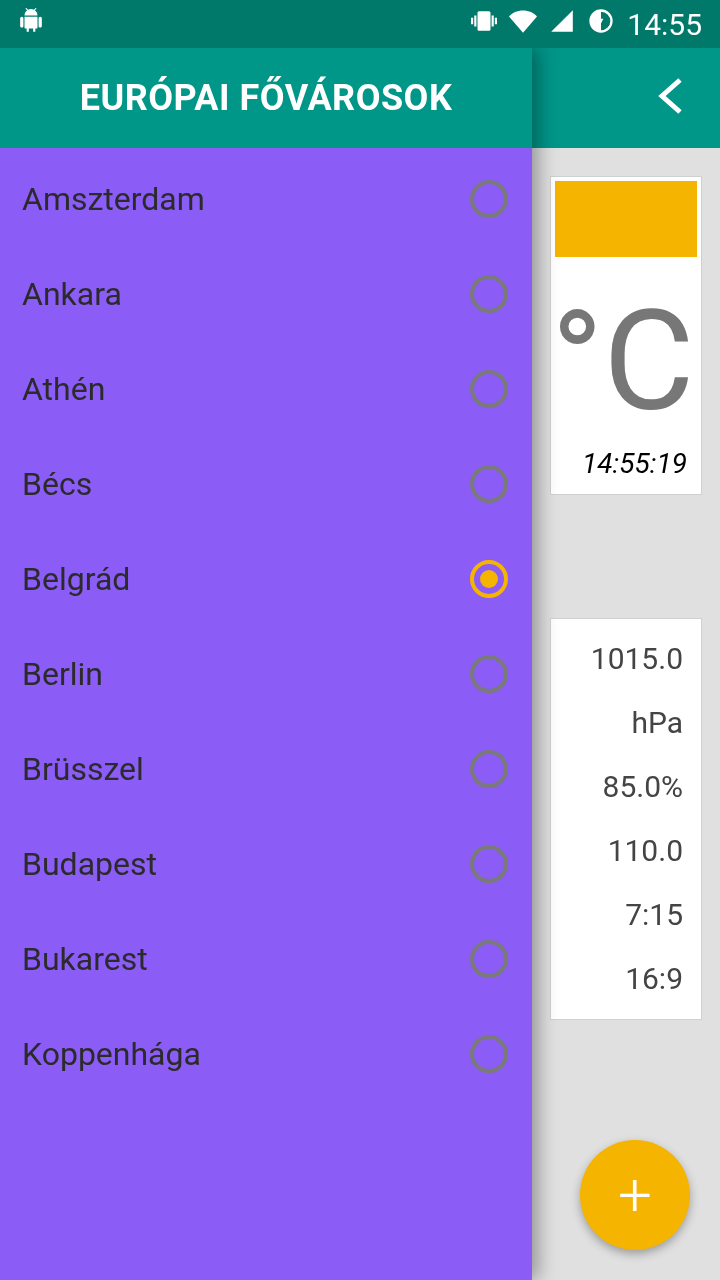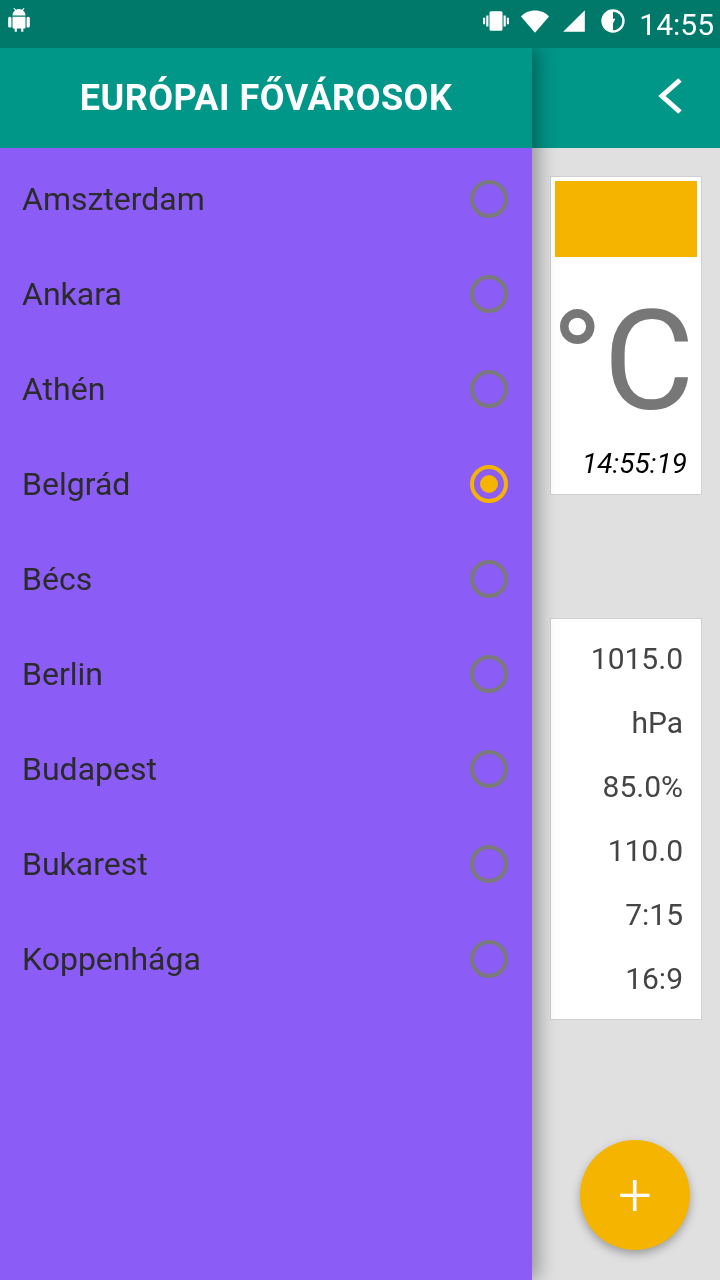--- a/index.html
+++ b/index.html
@@ -23,21 +23,21 @@
   .drawer-header { height: 100px; background: #009688; display: flex; align-items: center; justify-content: center; }
   .drawer-header h1 { color: #fff; font-size: 36px; font-weight: 700; letter-spacing: .5px; }
   .drawer-list { flex: 1; overflow: hidden; }
   .row { height: 95px; display: flex; align-items: center; justify-content: space-between; padding: 6px 24px 0 22px; }
   .row .label { font-size: 32px; color: #2b2b2b; }
   .radio { width: 38px; height: 38px; border-radius: 50%; border: 4px solid #7a7a7a; display: flex; align-items: center; justify-content: center; }
   .radio.sel { border-color: #f5b400; }
   .radio.sel::after { content: ""; width: 18px; height: 18px; border-radius: 50%; background: #f5b400; }
 
   
-  .status { position: absolute; top: 0; left: 0; right: 0; height: 48px; background: #00796b; color: #fff; display: flex; align-items: center; justify-content: space-between; padding: 0 6px; font-size: 28px; }
+  .status { position: absolute; top: 0; left: 0; right: 0; height: 48px; background: #00796b; color: #fff; display: flex; align-items: center; justify-content: space-between; padding: 0 18px; font-size: 28px; }
   .status .right { display: flex; align-items: center; gap: 12px; }
   .status svg { fill: #fff; }
 </style>
 </head>
 <body>
 
 <div class="screen">
 
   <div class="bg-appbar">
     <div class="bg-back">
@@ -76,29 +76,33 @@
         </div>
         <div class="row">
           <span class="label">Ankara</span>
           <span class="radio"></span>
         </div>
         <div class="row">
           <span class="label">Athén</span>
           <span class="radio"></span>
         </div>
         <div class="row">
+          <span class="label">Bécs</span>
+          <span class="radio"></span>
+        </div>
+        <div class="row">
           <span class="label">Belgrád</span>
           <span class="radio sel"></span>
         </div>
         <div class="row">
-          <span class="label">Bécs</span>
+          <span class="label">Berlin</span>
           <span class="radio"></span>
         </div>
         <div class="row">
-          <span class="label">Berlin</span>
+          <span class="label">Brüsszel</span>
           <span class="radio"></span>
         </div>
         <div class="row">
           <span class="label">Budapest</span>
           <span class="radio"></span>
         </div>
         <div class="row">
           <span class="label">Bukarest</span>
           <span class="radio"></span>
         </div>

